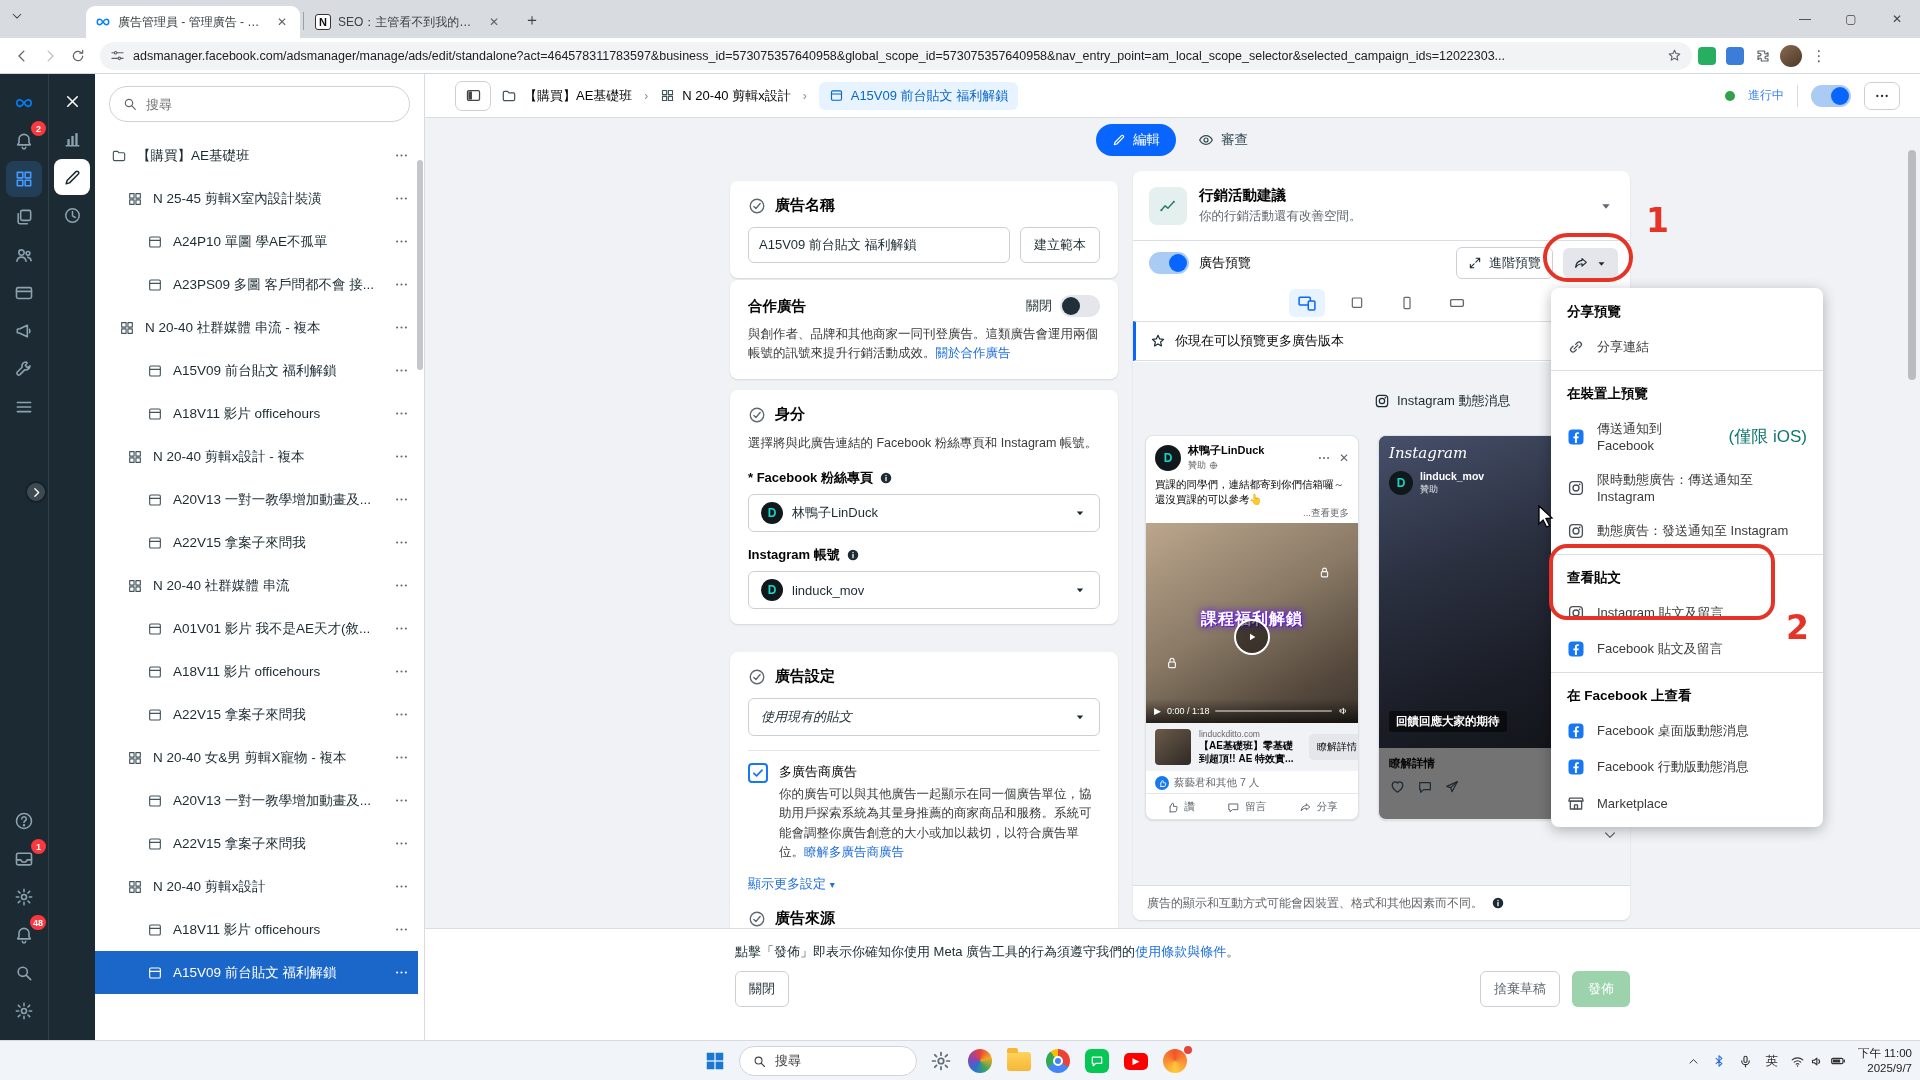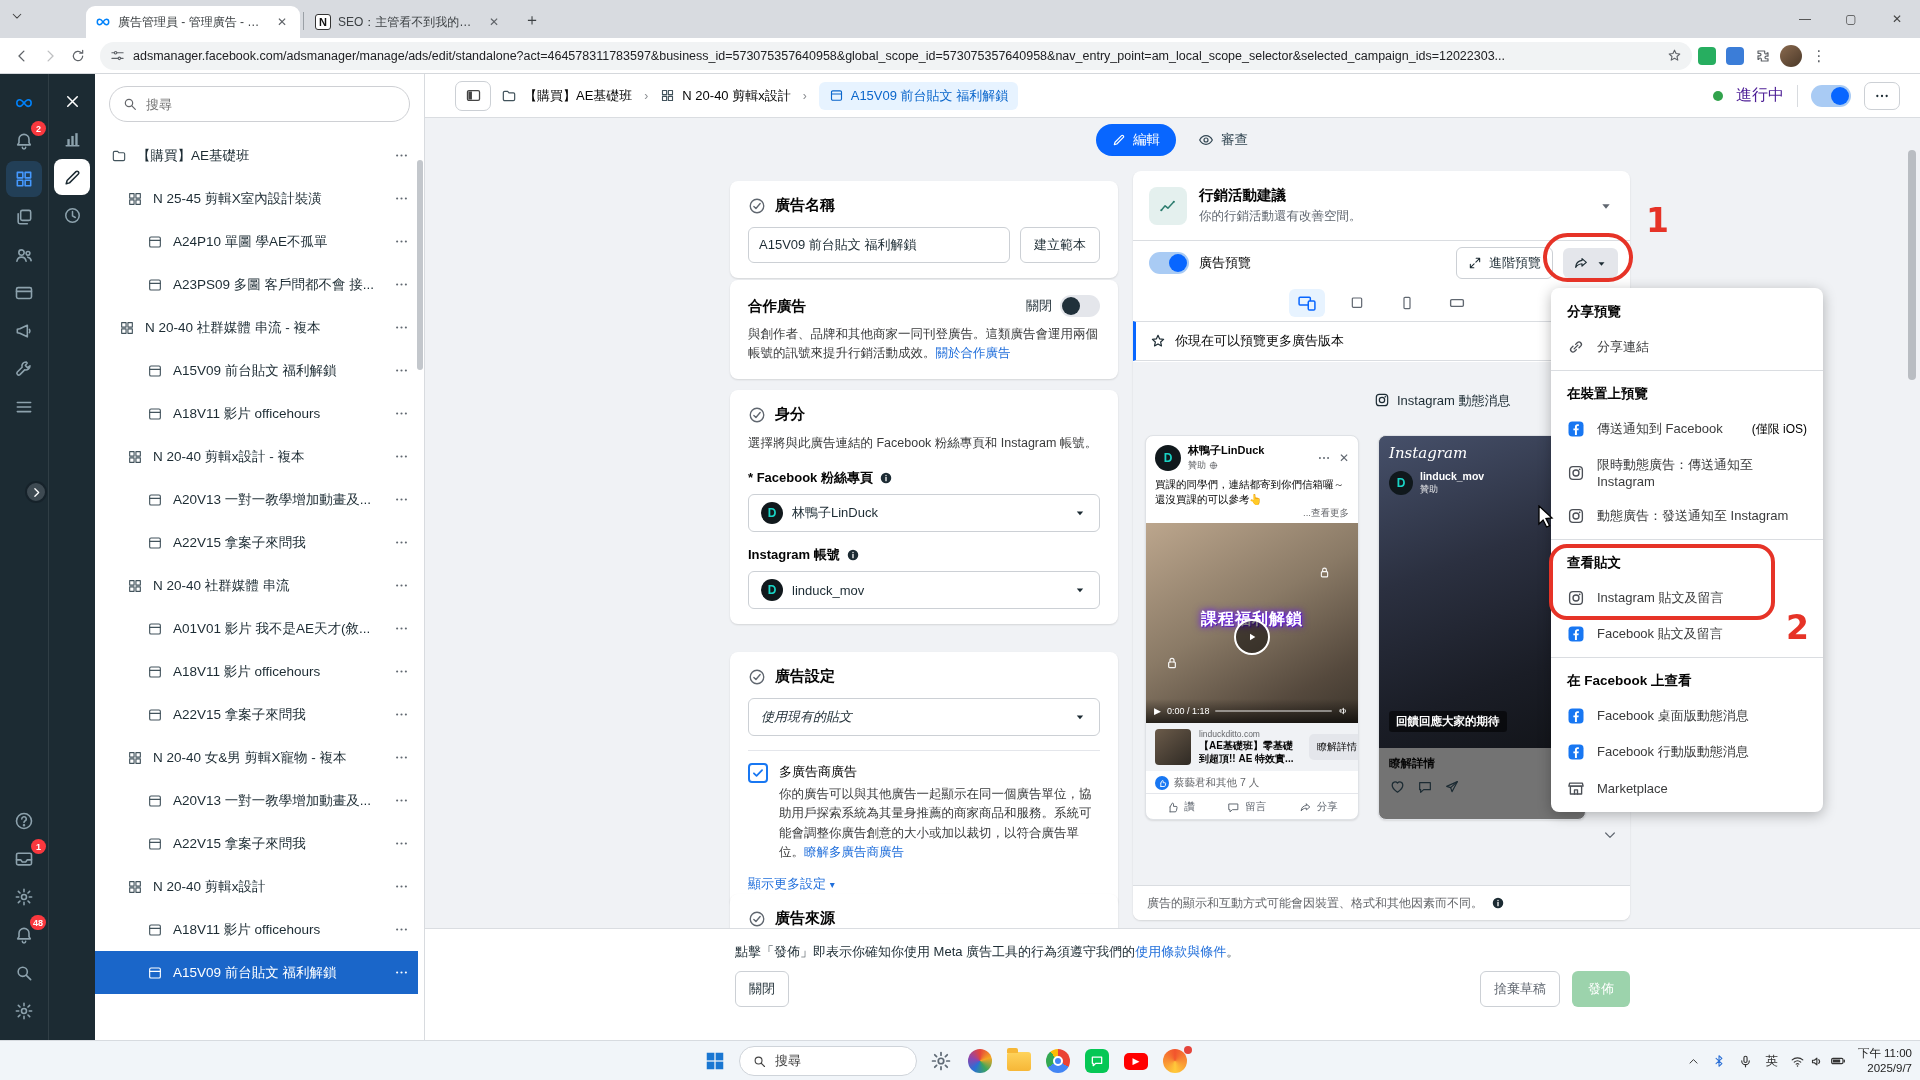--- a/index.html
+++ b/index.html
@@ -51,21 +51,21 @@
   
   .topbar { left:425px; top:74px; width:1495px; height:44px; background:#fff; border-bottom:1px solid #dadde1; display:flex; align-items:center; padding:0 20px 0 30px; gap:10px; }
   .collapsebtn { width:36px; height:30px; border:1px solid #ccd0d5; border-radius:7px; display:flex; align-items:center; justify-content:center; color:#444; }
   .crumb { display:flex; align-items:center; gap:7px; font-size:13px; color:#050505; }
   .crumb .cic { color:#42535c; }
   .crumbsep { color:#8a8d91; font-size:12px; margin:0 2px; }
   .crumbchip { display:flex; align-items:center; gap:7px; background:#e7f3ff; color:#0a66cb; border-radius:6px; padding:5px 10px; font-size:13px; }
   .crumbchip .cic { color:#0a66cb; }
   .statusgrp { margin-left:auto; display:flex; align-items:center; gap:13px; }
   .greendot { width:10px; height:10px; border-radius:50%; background:#31a24c; }
-  .statustxt { font-size:16px; color:#4c1d95; }
+  .statustxt { font-size:12px; color:#3b82f6; }
   .vdiv { width:1px; height:22px; background:#d8dbdf; }
   .toggle { position:relative; width:40px; height:22px; border-radius:11px; }
   .toggle .knob { position:absolute; top:2px; width:18px; height:18px; border-radius:50%; }
   .tg-on { background:#a9cbf4; } .tg-on .knob { right:2px; background:#0866ff; }
   .tg-off { background:#e4e6eb; } .tg-off .knob { left:2px; background:#20303a; }
   .morebtn { width:36px; height:28px; border:1px solid #ccd0d5; border-radius:7px; display:flex; align-items:center; justify-content:center; color:#1c2b33; }
 
   .modetabs { left:1096px; top:124px; display:flex; gap:22px; align-items:center; }
   .editpill { display:flex; align-items:center; gap:7px; background:#0866ff; color:#fff; border-radius:17px; padding:7px 16px; font-size:13.5px; }
   .reviewtab { display:flex; align-items:center; gap:7px; color:#344854; font-size:13.5px; }
@@ -101,21 +101,21 @@
   .prevrow { position:absolute; left:0; top:70px; right:0; height:44px; display:flex; align-items:center; gap:10px; padding:0 12px 0 16px; }
   .prevlabel { font-size:13px; color:#050505; }
   .advbtn { margin-left:auto; display:flex; align-items:center; gap:7px; border:1px solid #ccd0d5; border-radius:6px; padding:6px 11px; font-size:13px; color:#1c2b33; background:#fff; }
   .sharebtn { display:flex; align-items:center; gap:6px; background:#e4e6eb; border-radius:6px; padding:7px 10px; color:#1c2b33; }
   .devtabs { position:absolute; top:114px; left:0; right:0; height:36px; display:flex; align-items:center; justify-content:center; gap:14px; }
   .devtab { width:36px; height:28px; border-radius:6px; display:flex; align-items:center; justify-content:center; color:#606770; }
   .devtab.active { background:#e7f3ff; color:#0866ff; }
   .banner { position:absolute; top:150px; left:0; right:0; height:40px; border-top:1px solid #dadde1; border-bottom:1px solid #dadde1; border-left:3px solid #0866ff; display:flex; align-items:center; gap:9px; padding:0 14px; font-size:13px; color:#050505; }
   .banner .bic { color:#1c2b33; }
   .prevarea { position:absolute; top:191px; left:0; right:0; height:523px; background:#f0f2f5; overflow:hidden; }
-  .iglabel { position:absolute; left:241px; top:30px; display:flex; gap:7px; font-size:13px; color:#1c2b33; }
+  .iglabel { position:absolute; left:241px; top:30px; display:flex; align-items:center; gap:7px; font-size:13px; color:#1c2b33; }
   .pdisc { position:absolute; bottom:0; left:0; right:0; height:35px; border-top:1px solid #dadde1; background:#fff; display:flex; align-items:center; gap:8px; padding:0 14px; font-size:12px; color:#65676b; border-radius:0 0 8px 8px;margin-top:8px; }
   .scrollhint { position:absolute; right:12px; bottom:42px; color:#606770; }
   .nextbtn { position:absolute; left:428px; top:596px; width:27px; height:27px; border-radius:50%; background:#fff; box-shadow:0 1px 4px rgba(0,0,0,.3); display:flex; align-items:center; justify-content:center; color:#1c2b33; z-index:5; }
 
   
   .fbcard { position:absolute; left:12px; top:73px; width:214px; height:385px; background:#fff; border:1px solid #dfe2e6; border-radius:8px; box-shadow:0 1px 2px rgba(0,0,0,.1); overflow:hidden; }
   .fbhead { display:flex; align-items:center; gap:7px; padding:7px 9px 5px 9px; }
   .fbname { font-size:11px; font-weight:bold; color:#050505; }
   .fbsub { font-size:9px; color:#65676b; margin-top:1px; display:flex; gap:3px; align-items:center; }
   .fbhr { margin-left:auto; display:flex; gap:8px; color:#606770; align-items:center; }
@@ -148,21 +148,21 @@
   .igover { position:absolute; left:10px; bottom:16px; background:rgba(0,0,0,.55); color:#fff; font-size:11.5px; font-weight:bold; padding:3px 7px; border-radius:3px; }
   .igcta { display:flex; align-items:center; padding:8px 10px 4px 10px; font-size:11.5px; font-weight:bold; color:#050505; }
   .igicons { display:flex; align-items:center; gap:11px; padding:3px 10px; color:#1c2b33; }
   .igbm { margin-left:auto; }
 
   
   .menu { left:1551px; top:288px; width:272px; background:#fff; border-radius:8px; box-shadow:0 3px 14px rgba(0,0,0,.28); padding:6px 0; z-index:40; }
   .mhead { padding:9px 16px 8px 16px; font-size:13.5px; font-weight:bold; color:#050505; }
   .mitem { display:flex; align-items:center; gap:11px; padding:9px 16px; font-size:13px; color:#3a3b3c; }
   .mitem .mic { flex:0 0 19px; color:#4b4f56; }
-  .mnote { margin-left:auto; color:#000000; font-size:12px; white-space:nowrap;text-align:right; }
+  .mnote { margin-left:auto; color:#0f766e; font-size:17px; white-space:nowrap;text-align:right; }
   .mdiv { height:1px; background:#dadde1; margin:5px 0; }
 
   
   .ann { border:4px solid #e63327; z-index:60; }
   .ann1 { left:1543px; top:233px; width:90px; height:49px; border-radius:27px; }
   .annnum { color:#e63327; font-size:33px; font-weight:bold; z-index:60; font-family:"DejaVu Sans",sans-serif; }
   .n1 { left:1646px; top:201px; }
   .ann2 { left:1549px; top:544px; width:226px; height:76px; border-radius:18px; }
   .n2 { left:1786px; top:608px; }
   .cursor { left:1537px; top:505px; z-index:70; }

